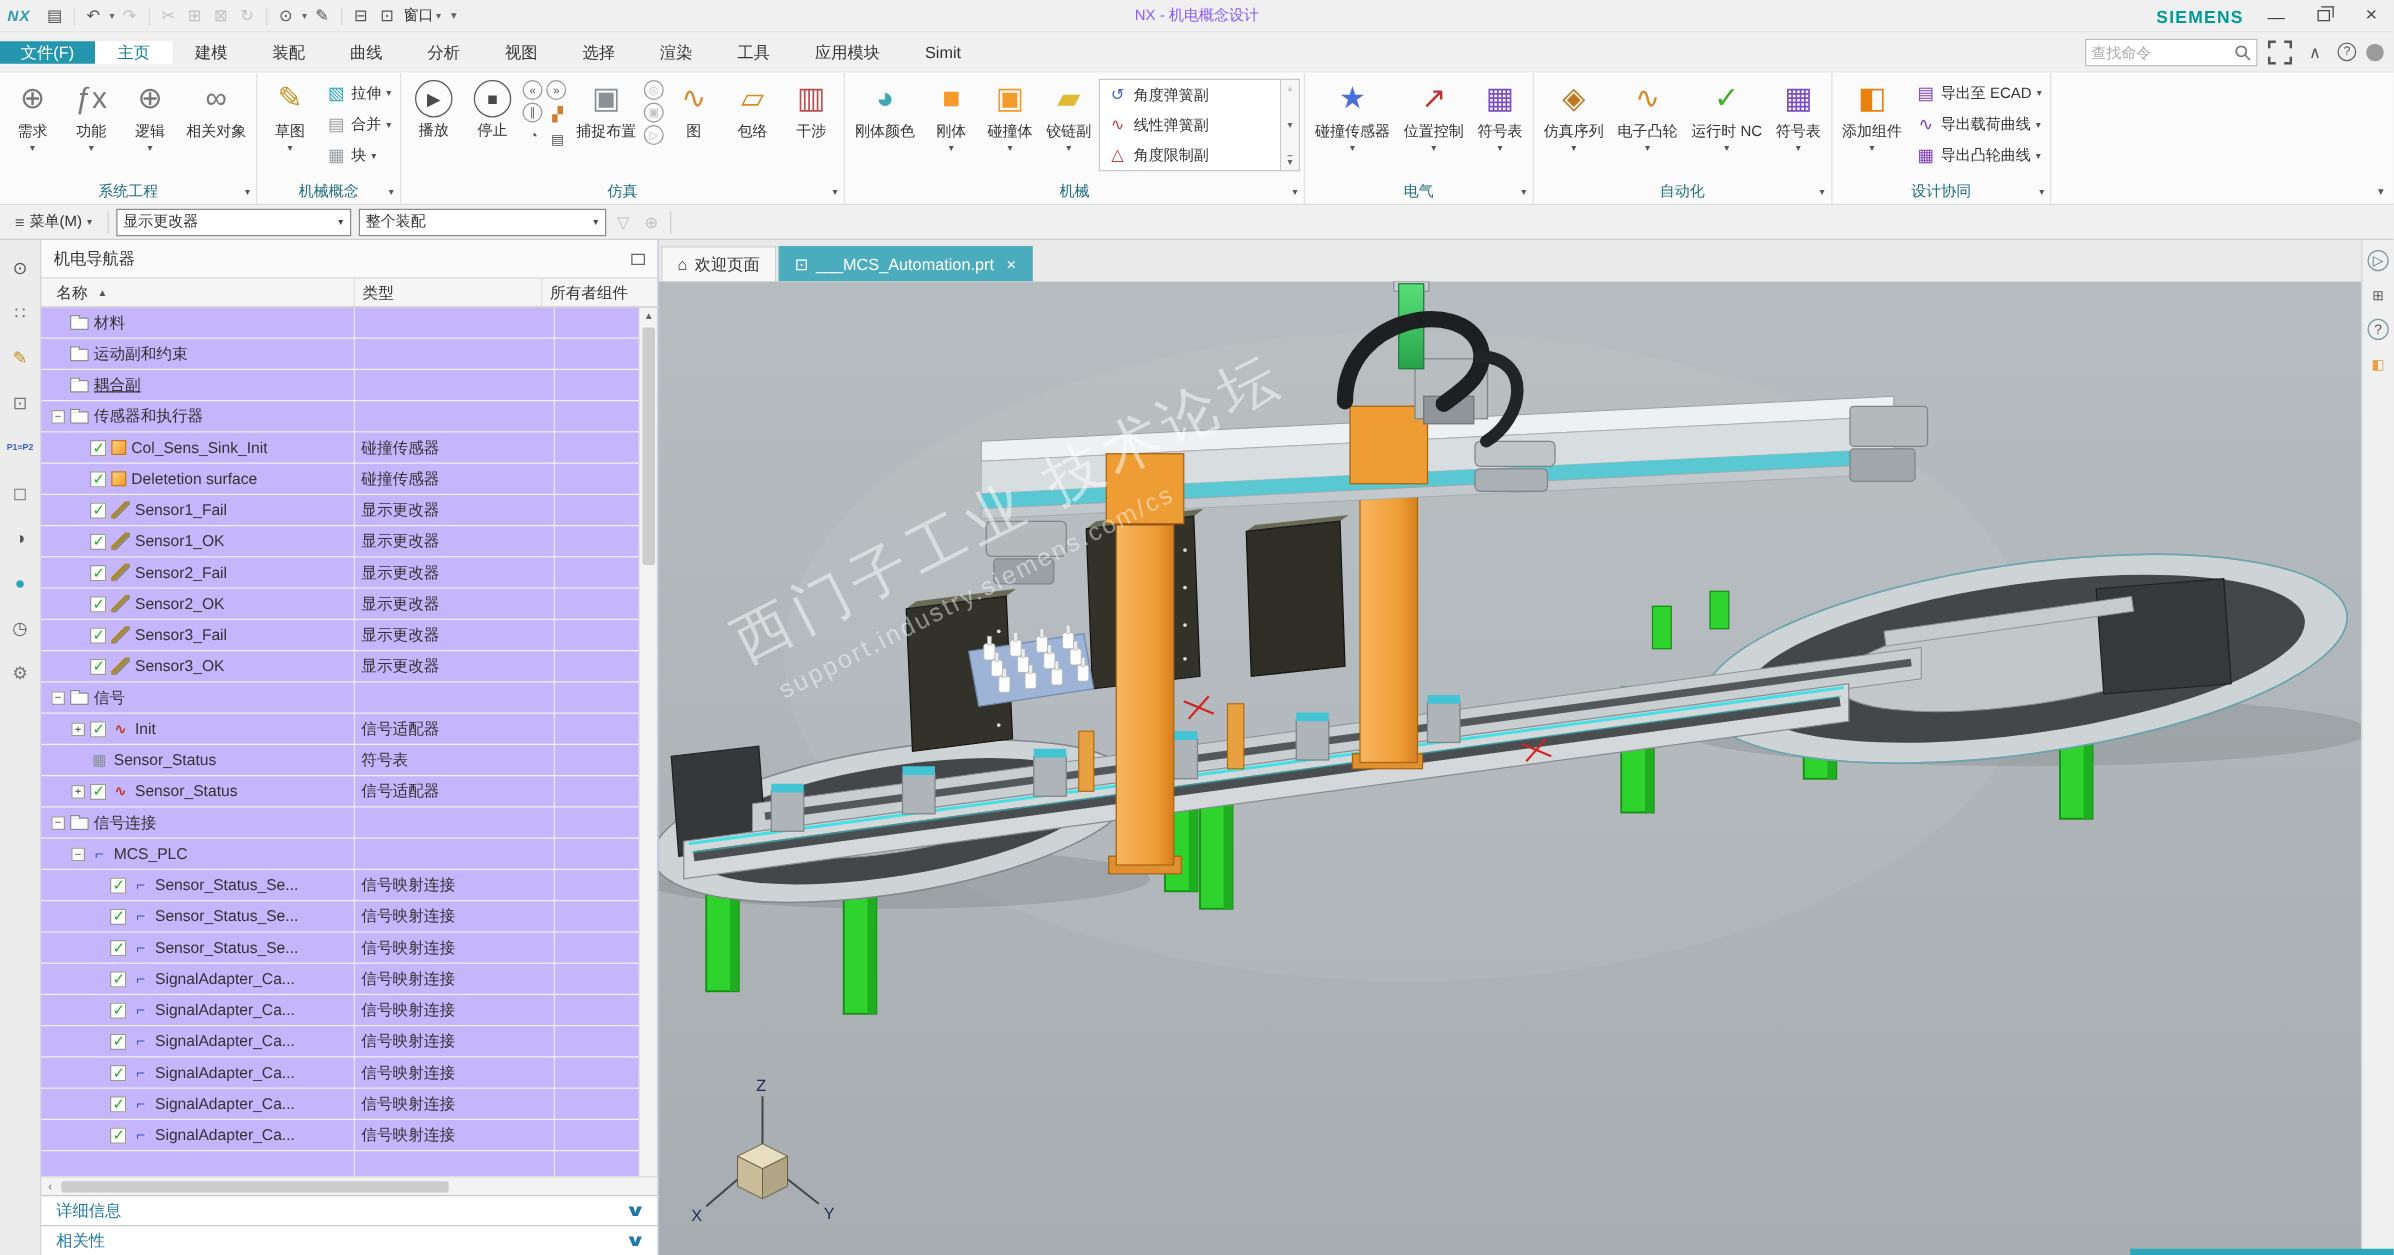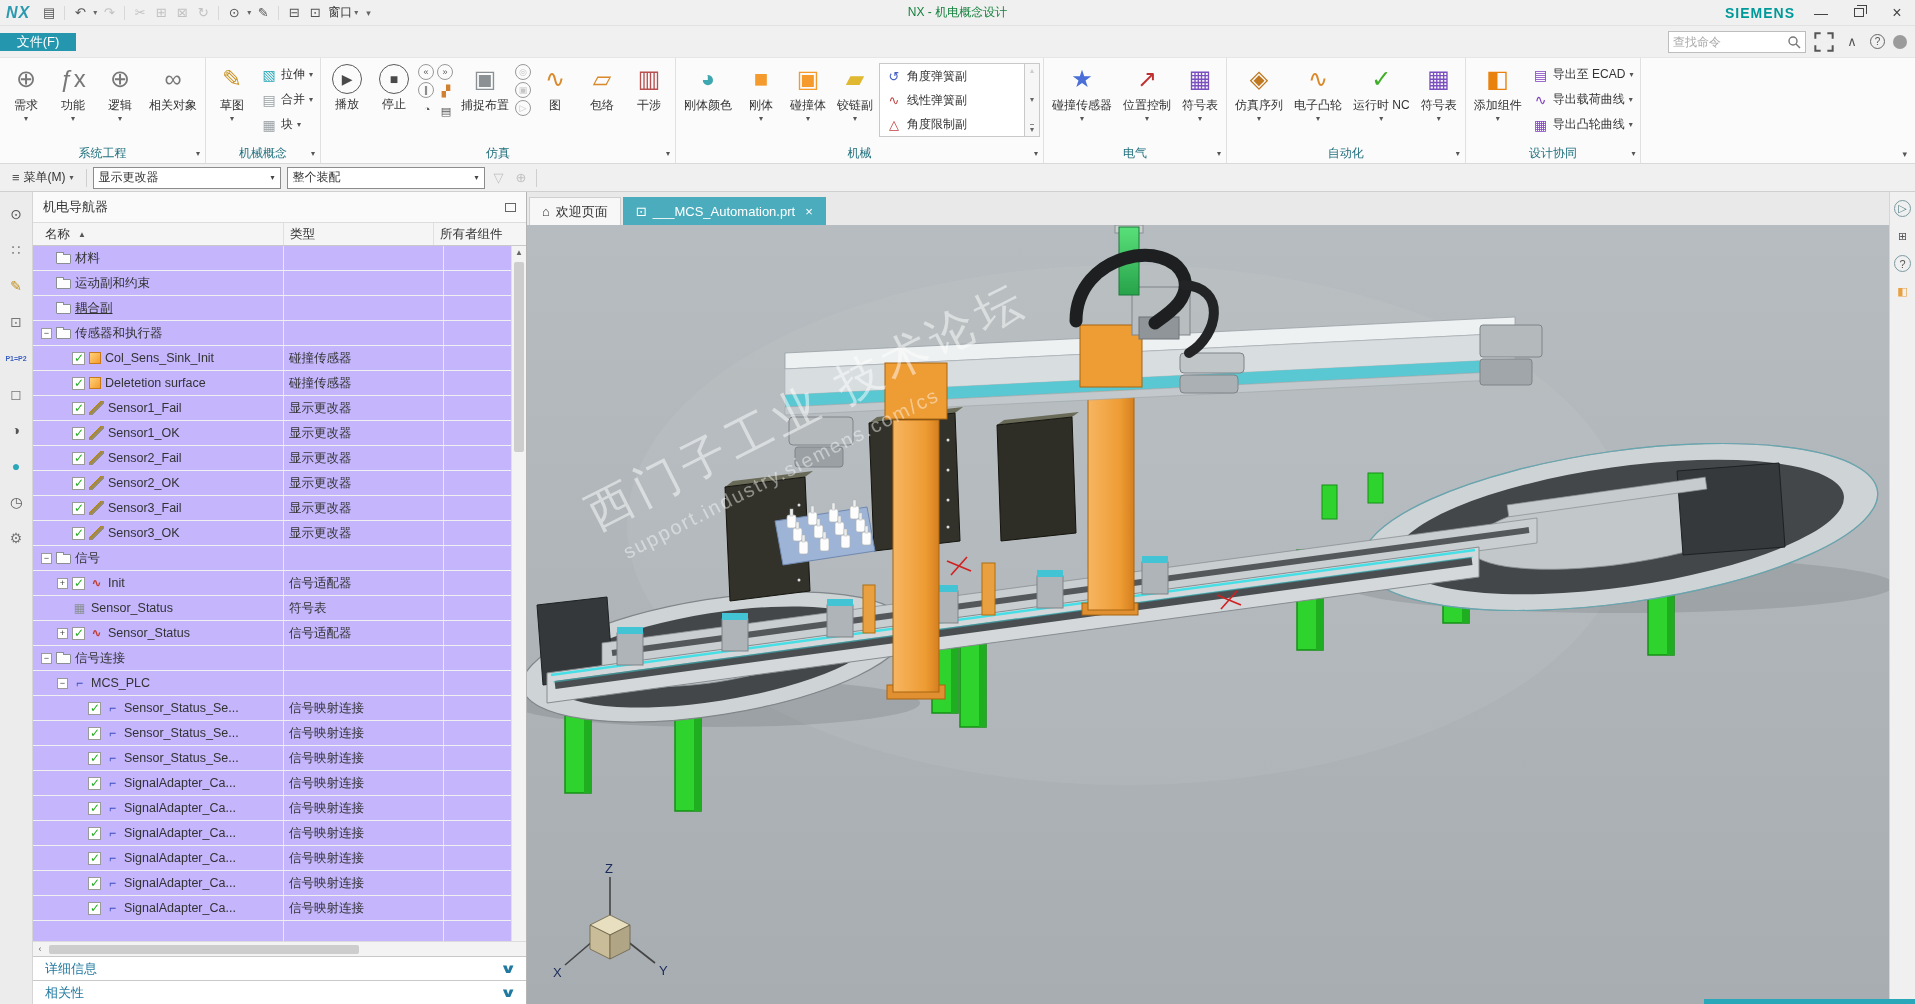--- a/index.html
+++ b/index.html
@@ -4,29 +4,29 @@
 <style>
   * { margin:0; padding:0; box-sizing:border-box; }
   html,body { width:1915px; height:1004px; overflow:hidden;
     font-family:"Liberation Sans","DejaVu Sans",sans-serif; font-size:12px; color:#333;
     background:#f0f0f0; }
   .noselect { user-select:none; }
 
   
   .titlebar { height:26px; background:#f0f0f0; border-bottom:1px solid #e2e2e2;
     display:flex; align-items:center; padding:0 6px; position:relative; }
-  .nx-logo { color:#2b9ab0; font-weight:bold; font-style:italic; font-size:16px; margin-right:10px; letter-spacing:1px;}
+  .nx-logo { color:#2b9ab0; font-weight:bold; font-style:italic; font-size:12px; margin-right:10px; letter-spacing:1px;}
   .qat { display:flex; align-items:center; gap:3px; }
   .qat .qbtn { min-width:18px; height:18px; display:flex; align-items:center; justify-content:center;
     font-size:13px; color:#555; border-radius:2px; padding:0 2px;}
   .qat .qbtn.disabled { color:#c2c2c2; }
   .qat .sep { width:1px; height:14px; background:#d8d8d8; margin:0 3px; }
   .qat .qcaret { font-size:8px; color:#666; margin-left:1px;}
   .win-label { margin:0 2px 0 4px; color:#333; }
-  .app-title { position:absolute; left:0; right:0; text-align:center; color:#15803d; pointer-events:none;}
+  .app-title { position:absolute; left:0; right:0; text-align:center; color:#8b5cf6; pointer-events:none;}
   .tb-right { margin-left:auto; display:flex; align-items:center; gap:14px; z-index:2;}
   .siemens { color:#009999; font-weight:bold; letter-spacing:1px; font-size:14px;}
   .winbtn { width:24px; height:18px; display:flex; align-items:center; justify-content:center; color:#444; font-size:14px;}
   .restore-box { width:10px; height:9px; border:1px solid #444; position:relative;}
   .restore-box::before { content:""; position:absolute; left:2px; top:-4px; width:9px; height:8px; border:1px solid #444; border-bottom:none; border-left:none;}
 
   
   .tabrow { height:32px; background:#f0f0f0; display:flex; align-items:center; position:relative; border-bottom:1px solid #e6e6e6;}
   .file-tab { width:76px; background:#2496ad; color:#fff; display:flex; align-items:center; justify-content:center; font-size:13px;}
   .mtabs { display:flex; align-items:stretch; }
@@ -170,20 +170,33 @@
     <span class="winbtn">—</span>
     <span class="winbtn">
         <span class="restore-box"></span>
       </span>
     <span class="winbtn" style="font-size:16px">×</span>
   </div>
 </div>
 
 <div class="tabrow">
   <div class="file-tab">文件(F)</div>
+  <div class="mtabs" id="mtabs">
+      <div class="mtab active">主页</div>
+      <div class="mtab">建模</div>
+      <div class="mtab">装配</div>
+      <div class="mtab">曲线</div>
+      <div class="mtab">分析</div>
+      <div class="mtab">视图</div>
+      <div class="mtab">选择</div>
+      <div class="mtab">渲染</div>
+      <div class="mtab">工具</div>
+      <div class="mtab">应用模块</div>
+      <div class="mtab">Simit</div>
+    </div>
   <div class="tabrow-right">
     <div class="searchbox">
       <input type="text" placeholder="查找命令" style="">
       <svg width="14" height="14" viewBox="0 0 14 14">
           <circle cx="6" cy="6" r="4" fill="none" stroke="#777" stroke-width="1.4"></circle>
           <line x1="9" y1="9" x2="13" y2="13" stroke="#777" stroke-width="1.4"></line>
         </svg>
     </div>
     <svg width="15" height="15" viewBox="0 0 15 15" class="ticon-btn">
         <path d="M1 5 V1 H5 M10 1 H14 V5 M14 10 V14 H10 M5 14 H1 V10" fill="none" stroke="#555" stroke-width="1.5"></path>

